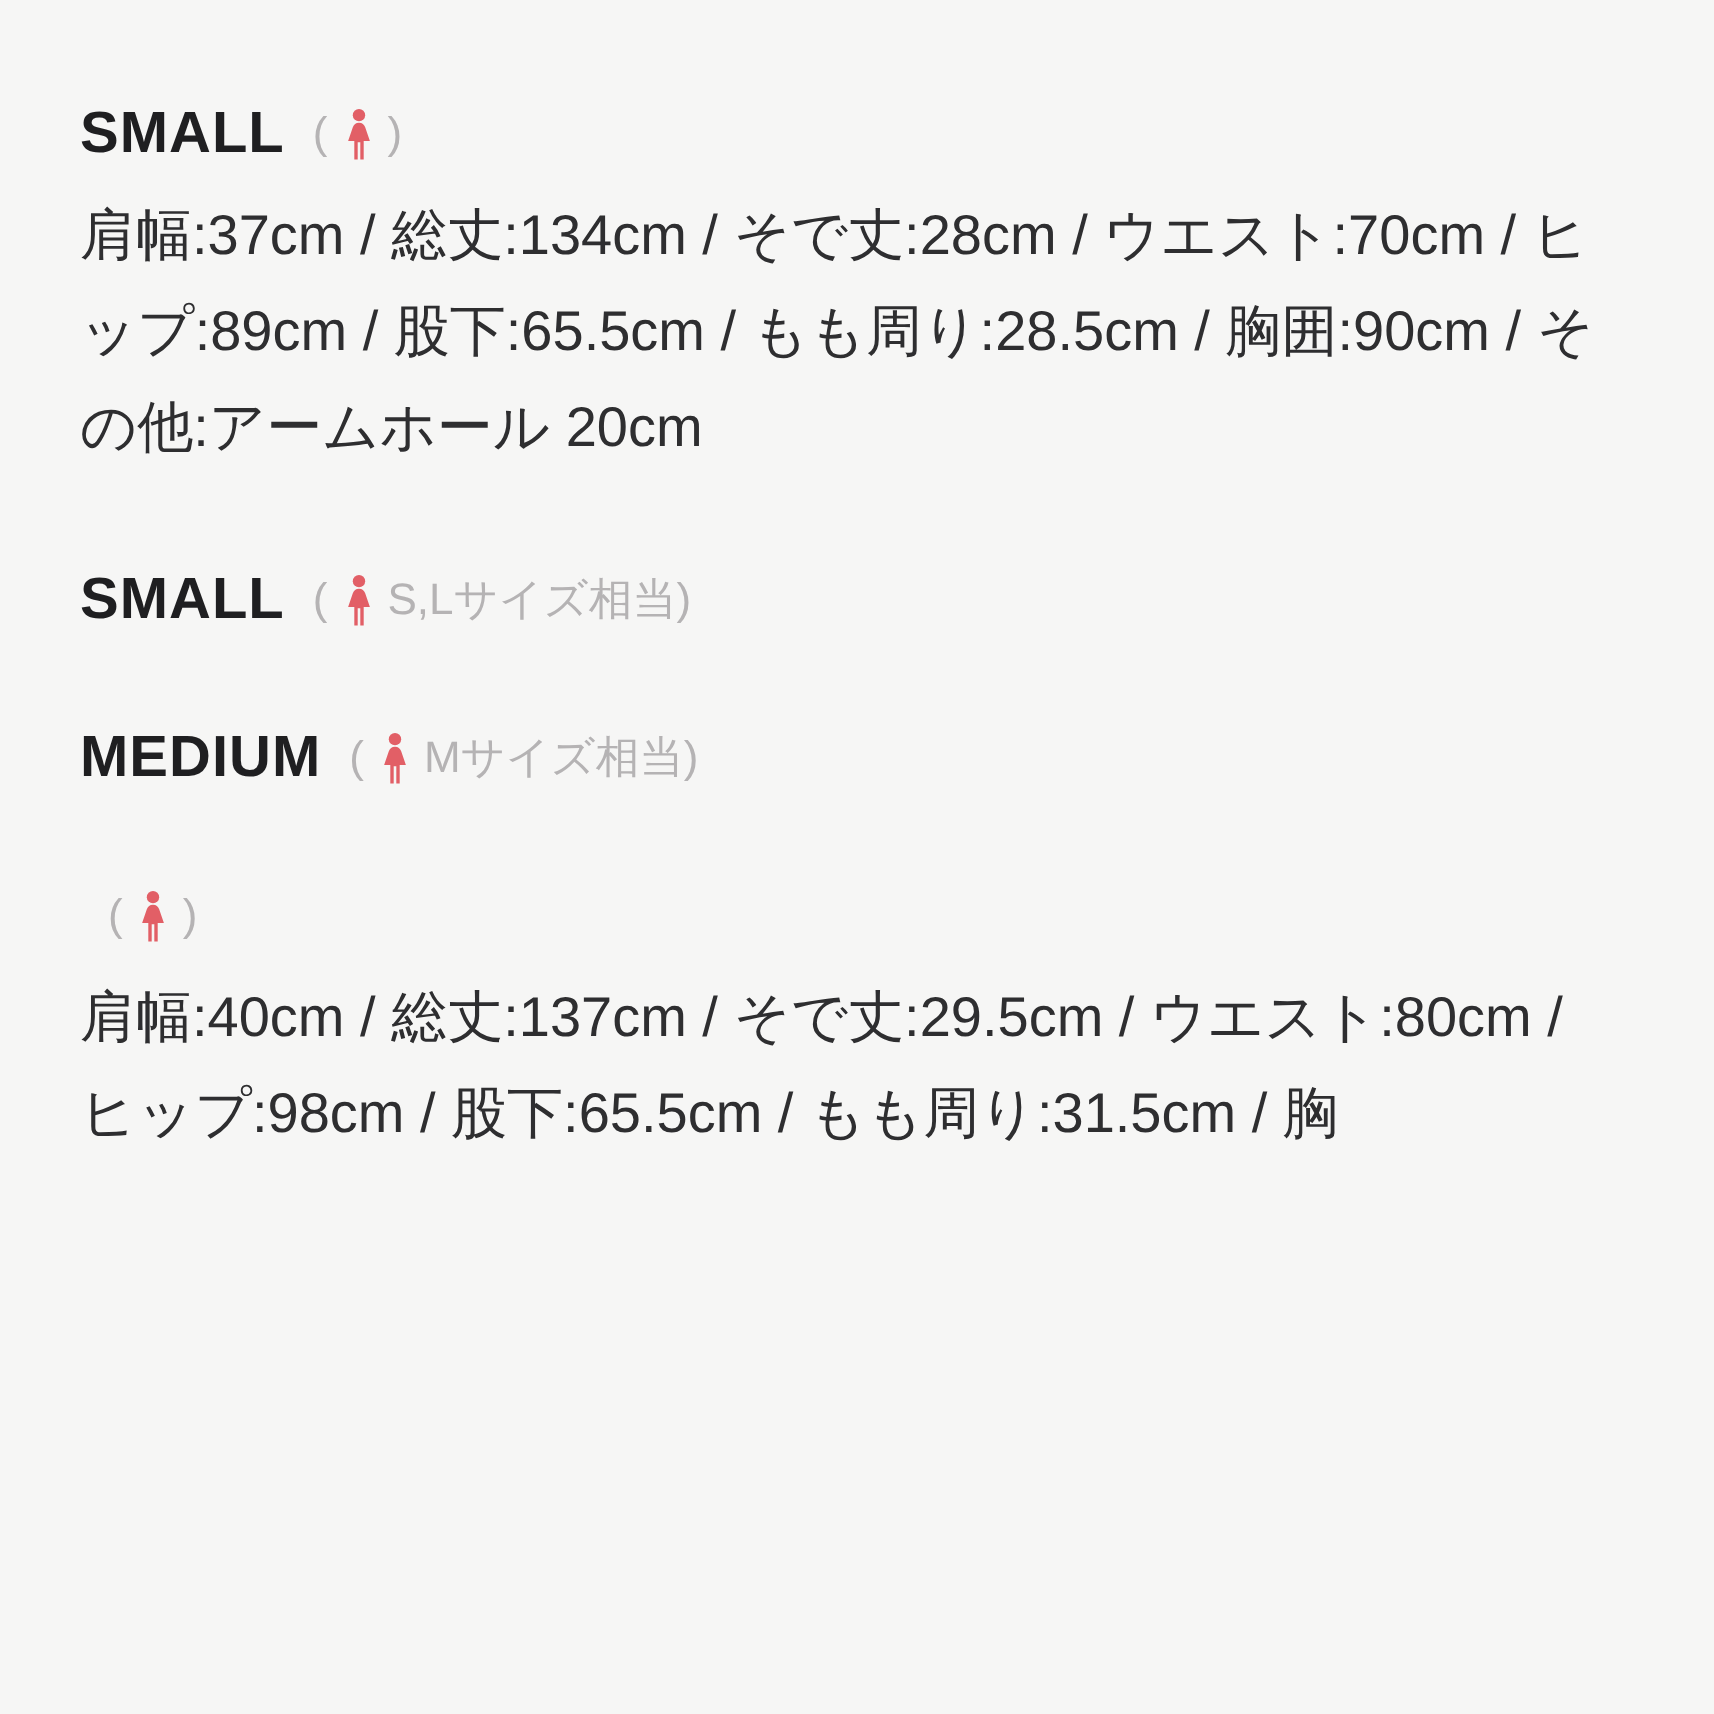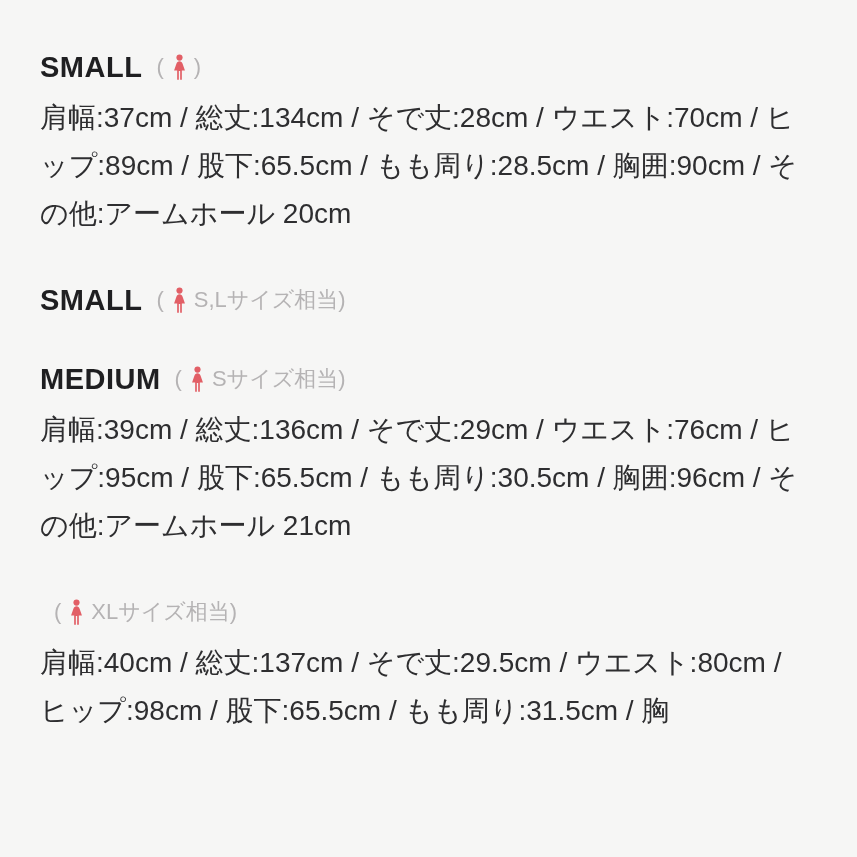--- a/index.html
+++ b/index.html
@@ -107,37 +107,35 @@
     <div class="size-header">
       <span class="size-name">MEDIUM</span>
       <span class="size-equiv">
         <span class="paren">(</span>
         <span class="woman-icon">
           <svg viewBox="0 0 16 28" xmlns="http://www.w3.org/2000/svg">
             <circle cx="8" cy="3.4" r="3.3"></circle>
             <path d="M8 7.4c-1.7 0-2.8 1-3.3 2.5L2.2 17.2h3.3V27h1.8v-9.2h1.4V27h1.8v-9.8h3.3L11.3 9.9C10.8 8.4 9.7 7.4 8 7.4z"></path>
           </svg>
         </span>
-        <span>Sサイズ相当</span>
+        <span>Mサイズ相当</span>
           <span class="paren">)</span>
       </span>
     </div>
-    <p class="measurements">肩幅:39cm / 総丈:136cm / そで丈:29cm / ウエスト:76cm / ヒップ:95cm / 股下:65.5cm / もも周り:30.5cm / 胸囲:96cm / その他:アームホール 21cm</p>
   </section>
 
   <section class="size-section">
     <div class="size-header">
       <span class="size-equiv">
         <span class="paren">(</span>
         <span class="woman-icon">
           <svg viewBox="0 0 16 28" xmlns="http://www.w3.org/2000/svg">
             <circle cx="8" cy="3.4" r="3.3"></circle>
             <path d="M8 7.4c-1.7 0-2.8 1-3.3 2.5L2.2 17.2h3.3V27h1.8v-9.2h1.4V27h1.8v-9.8h3.3L11.3 9.9C10.8 8.4 9.7 7.4 8 7.4z"></path>
           </svg>
         </span>
-        <span>XLサイズ相当</span>
           <span class="paren">)</span>
       </span>
     </div>
     <p class="measurements">肩幅:40cm / 総丈:137cm / そで丈:29.5cm / ウエスト:80cm / ヒップ:98cm / 股下:65.5cm / もも周り:31.5cm / 胸</p>
   </section>
 
 </div>
 
 </body></html>

